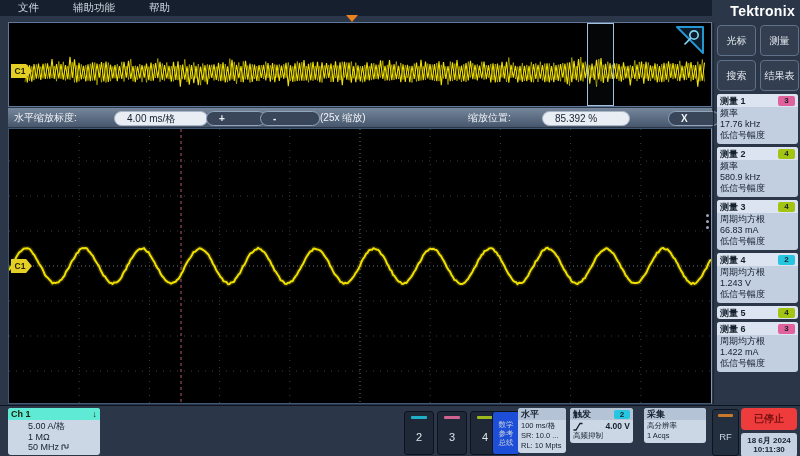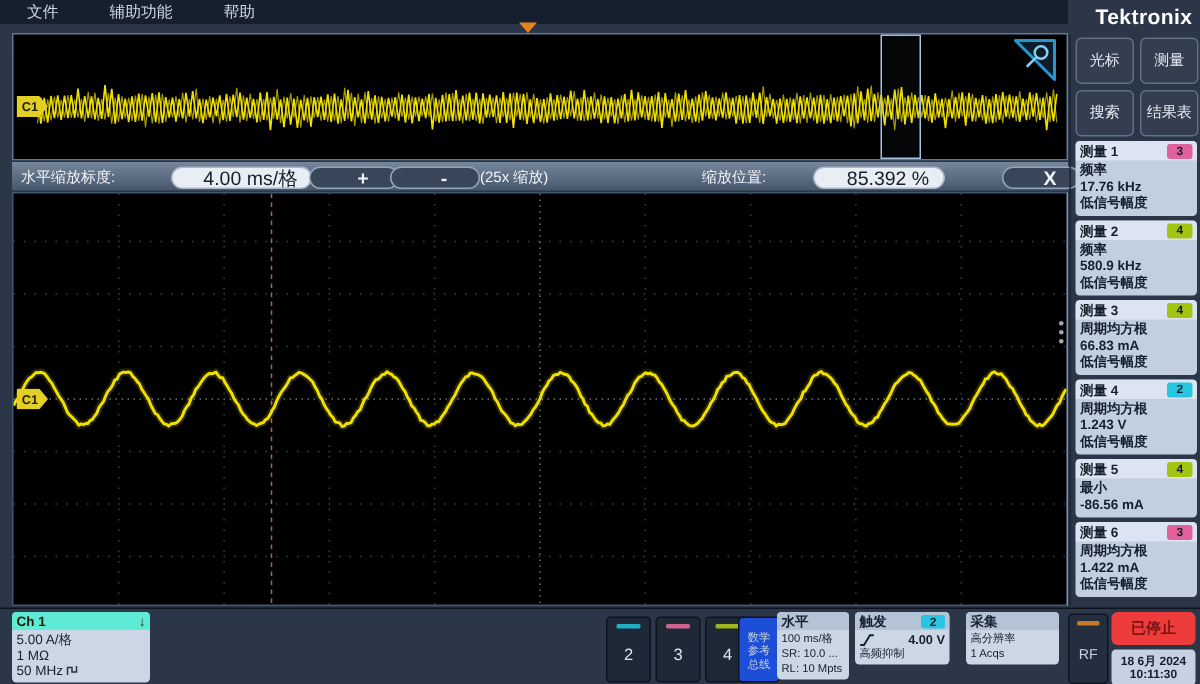--- a/index.html
+++ b/index.html
@@ -15,44 +15,44 @@
   .zoomwin{position:absolute;left:578px;top:0;width:27px;height:100%;border:1px solid #a6c0e0;box-sizing:border-box;background:rgba(120,160,210,0.04);}
   .mag{position:absolute;right:6px;top:2px;}
   .trig-tri{position:absolute;left:346px;top:15px;width:0;height:0;border-left:6px solid transparent;border-right:6px solid transparent;border-top:7px solid #e8821e;z-index:4;}
   
   .c1tag{position:absolute;left:2px;width:21px;height:14px;background:#e3cf25;color:#231e00;font-size:8.5px;font-weight:bold;
     display:flex;align-items:center;justify-content:center;padding-right:3px;box-sizing:border-box;
     clip-path:polygon(0 0,72% 0,100% 50%,72% 100%,0 100%);z-index:3;}
   
   .zoombar{position:absolute;left:8px;top:108px;width:704px;height:19px;background:linear-gradient(#76869b,#46566c);}
   .zlabel{position:absolute;top:3px;font-size:10px;color:#f2f5fa;}
-  .pill{position:absolute;top:2.5px;height:13px;line-height:13px;text-align:center;font-size:13px;border-radius:8px;padding-left:12px;}
+  .pill{position:absolute;top:2.5px;height:13px;line-height:13px;font-size:10px;border-radius:8px;padding-left:12px;}
   .pill.light{background:#e9edf4;color:#15202e;border:1px solid #aab6c6;}
   .pill.dark{background:#39465a;color:#eef2f8;border:1px solid #93a5bc;font-weight:bold;}
   
   .maindisp{position:absolute;left:8px;top:128px;width:704px;height:276px;background:#000;border:1px solid #3c5872;border-right:1px solid #7e97b5;box-sizing:border-box;}
   
   .sidebar{position:absolute;left:713px;top:23px;width:87px;height:381px;border-left:1px solid #1a2330;padding:2px 2px 0 3px;box-sizing:border-box;}
   .btnrow{display:grid;grid-template-columns:39px 39px;gap:4px;}
   .sbtn{height:29px;background:#333f50;border:1px solid #5f7088;border-radius:4px;color:#e6ebf2;font-size:10px;
     display:flex;align-items:center;justify-content:center;text-align:center;line-height:11px;cursor:default;}
   .mcard{margin-top:3px;width:81px;border-radius:3px;overflow:hidden;background:#c2cfe0;}
   .mhead{background:#dbe4f0;display:flex;justify-content:space-between;align-items:center;padding:1px 3px 0 3px;height:12px;
     font-size:9px;font-weight:bold;color:#15202e;}
   .mbadge{min-width:17px;height:10px;line-height:10px;text-align:center;border-radius:2px;font-size:8px;font-weight:bold;color:#13202a;}
-  .mbody{padding:1px 3px 3px 3px;font-size:9px;color:#15202e;line-height:11px;font-weight:bold;}
+  .mbody{padding:1px 3px 3px 3px;font-size:9px;color:#15202e;line-height:11px;}
   .handle{position:absolute;left:706px;top:214px;z-index:5;display:flex;flex-direction:column;gap:3px;}
   .handle i{width:3px;height:3px;border-radius:50%;background:#9aa8bc;display:block;}
   
   .bottombar{position:absolute;left:0;top:405px;width:800px;height:51px;background:#2b3748;border-top:1px solid #0d1420;}
   .badge{position:absolute;border-radius:3px;overflow:hidden;background:#ccd7e6;color:#15202e;}
   .bhead{height:12px;line-height:12px;padding:0 3px;font-size:9px;font-weight:bold;background:#b4c3d6;display:flex;justify-content:space-between;align-items:center;}
   .ch1head{background:#5eead4;color:#231e00;}
   .bbody{padding:1px 3px 2px 3px;}
-  .bbody.big div{font-size:9px;line-height:10.5px;white-space:nowrap;}
+  .bbody.big div{font-size:9px;line-height:10.5px;white-space:nowrap;margin-left:17px;}
   .bbody.small div{font-size:7.5px;line-height:10px;white-space:nowrap;}
   .numbadge{min-width:16px;height:9px;line-height:9px;border-radius:2px;font-size:8px;text-align:center;color:#13202a;}
   .chbtn{position:absolute;top:5px;width:28px;height:42px;background:#1e2836;border:1px solid #0d1420;border-radius:3px;
     display:flex;flex-direction:column;align-items:center;}
   .chline{width:16px;height:3px;border-radius:1px;margin-top:4px;}
   .chnum{flex:1;display:flex;align-items:center;font-size:11px;color:#dde4ee;}
   .mathbtn{position:absolute;left:492px;top:5px;width:26px;height:42px;background:#1d4ed8;border:1px solid #0d1420;border-radius:3px;
     display:flex;flex-direction:column;align-items:center;justify-content:center;}
   .mathbtn div{font-size:7.5px;line-height:9px;color:#c6d0dc;}
   .trigline{display:flex;align-items:center;justify-content:space-between;gap:21px;}
@@ -190,24 +190,20 @@
             <div>周期均方根</div>
             <div>1.243 V</div>
             <div>低信号幅度</div>
           </div>
         </div>
         <div class="mcard">
           <div class="mhead">
             <span>测量 5</span>
             <span class="mbadge" style="background: rgb(164, 196, 20);">4</span>
           </div>
-          <div class="mbody">
-            <div>最小</div>
-            <div>-86.56 mA</div>
-          </div>
         </div>
         <div class="mcard">
           <div class="mhead">
             <span>测量 6</span>
             <span class="mbadge" style="background: rgb(224, 97, 155);">3</span>
           </div>
           <div class="mbody">
             <div>周期均方根</div>
             <div>1.422 mA</div>
             <div>低信号幅度</div>

